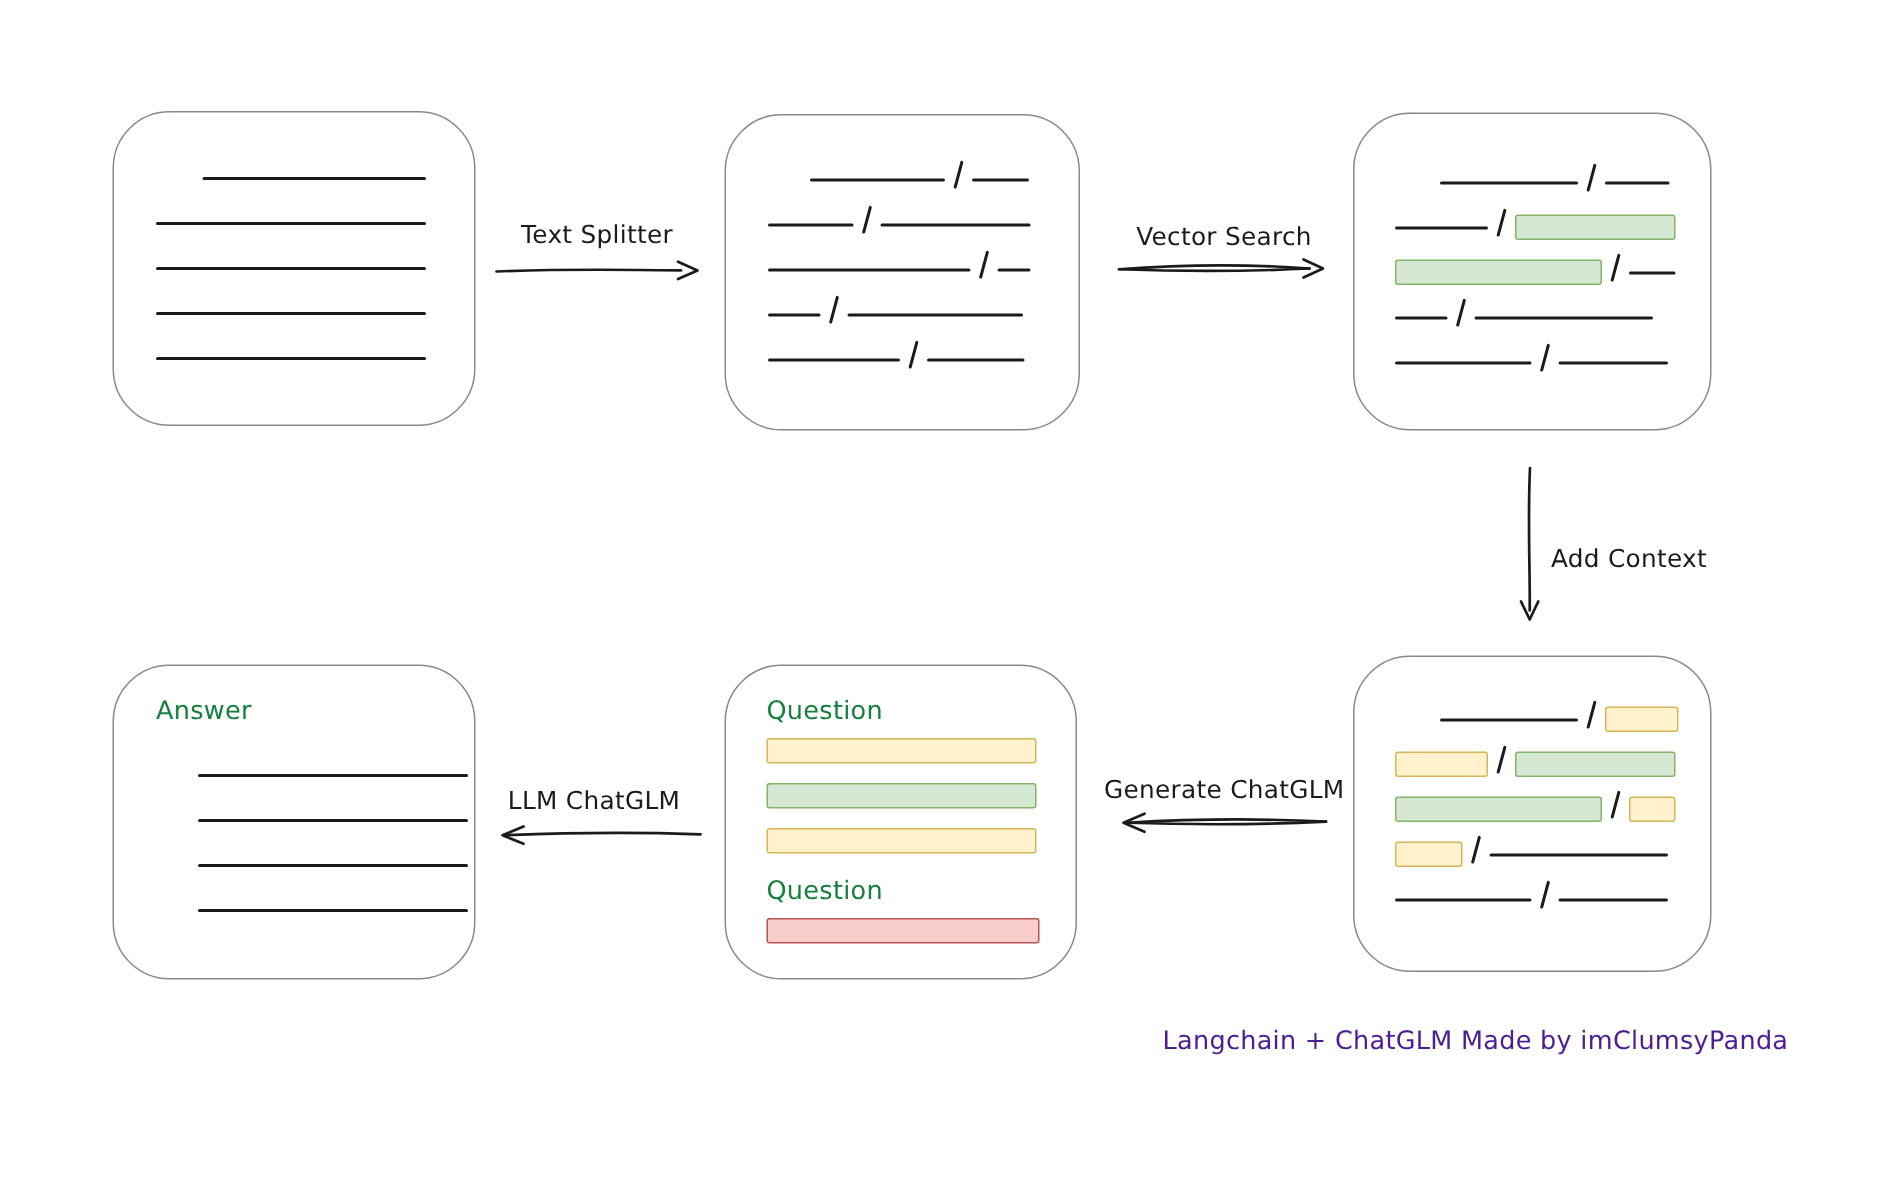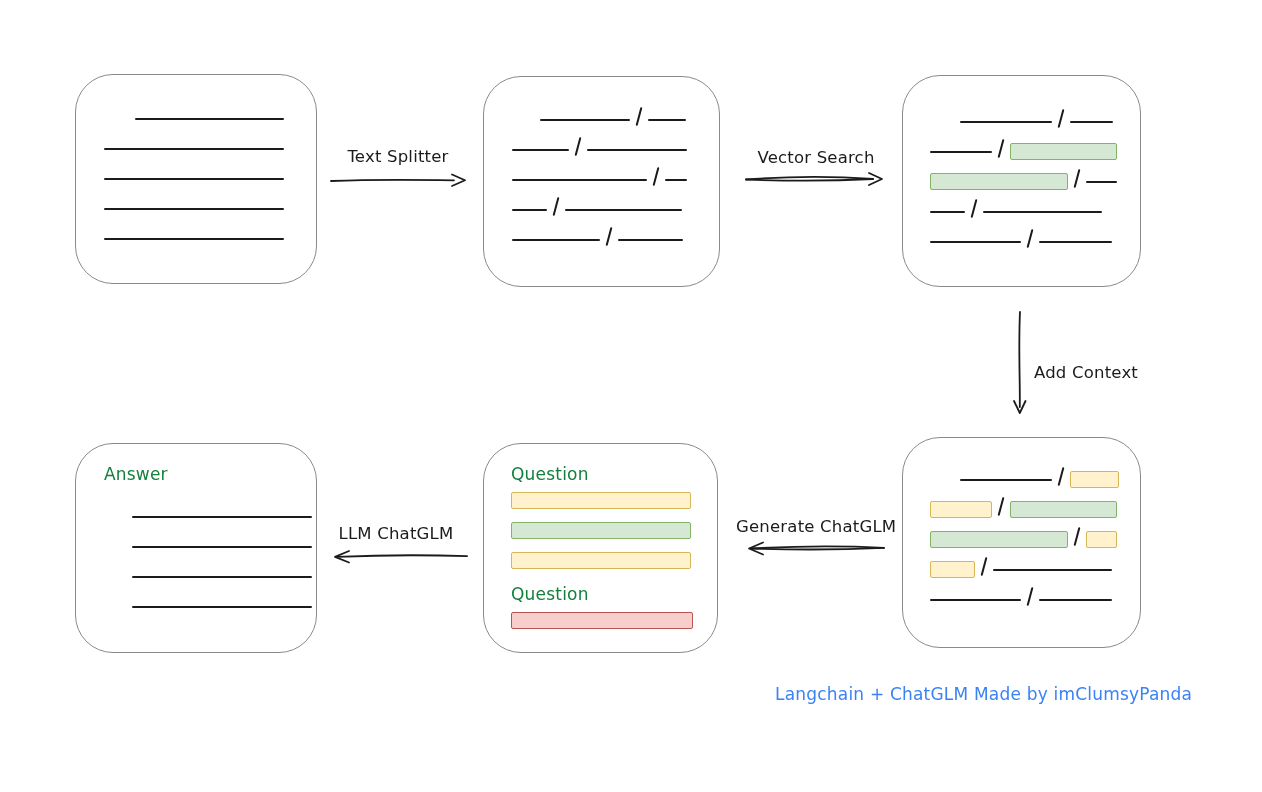--- a/index.html
+++ b/index.html
@@ -86,21 +86,21 @@
 
   .arrow-svg path, .arrow-svg polyline {
     fill: none; stroke: #1b1b1b; stroke-width: 1.8;
     stroke-linecap: round; stroke-linejoin: round;
   }
 
   
   #footer-credit {
     position: absolute; left: 775px; top: 684px; width: 400px;
     text-align: left; font-size: 17px; font-weight: 500;
-    letter-spacing: 0.2px; color: #3b82f6; white-space: nowrap;
+    letter-spacing: 0.2px; color: #4c1d95; white-space: nowrap;
   }
 </style>
 </head>
 <body>
 
 <div id="canvas">
 
   <div class="box" id="box-source">
     <div class="rows">
         <div class="row">

